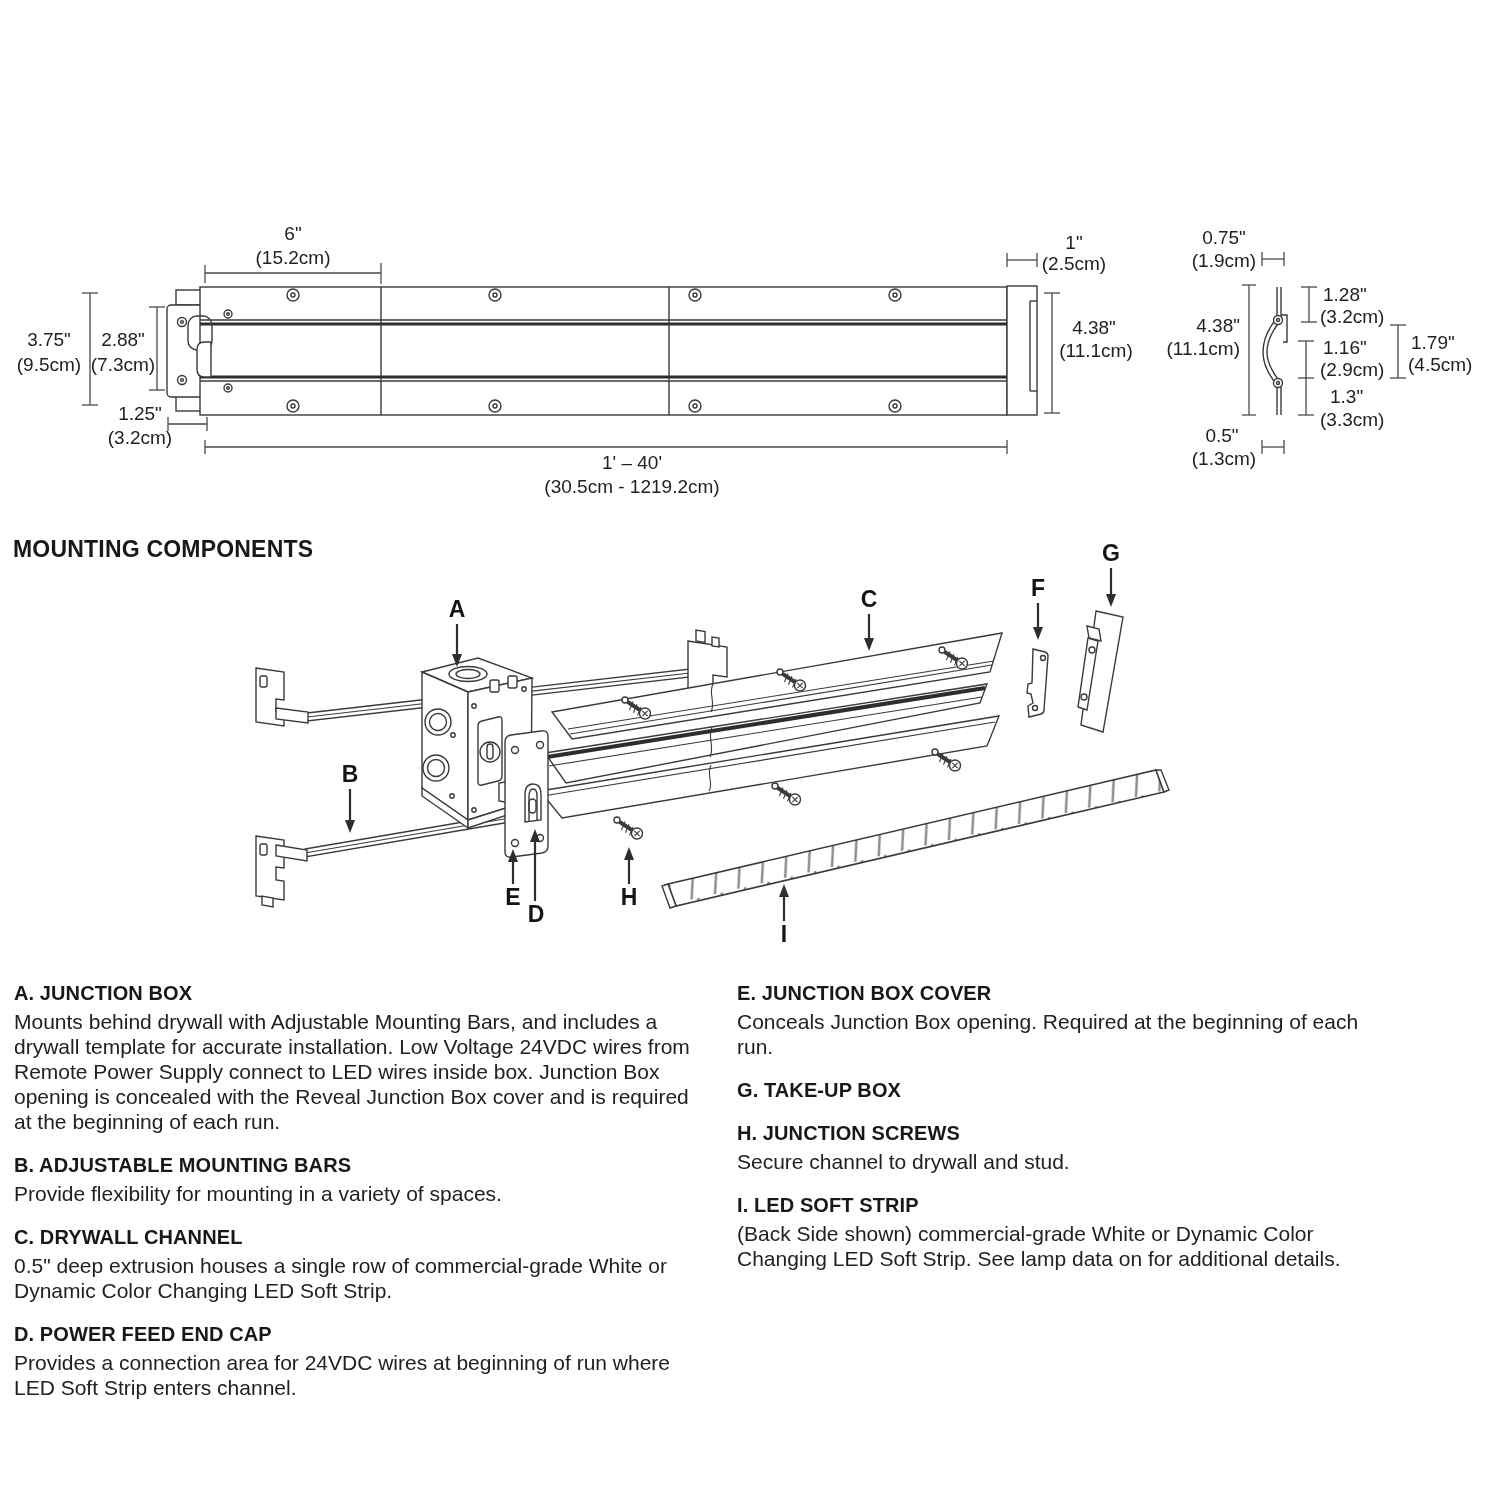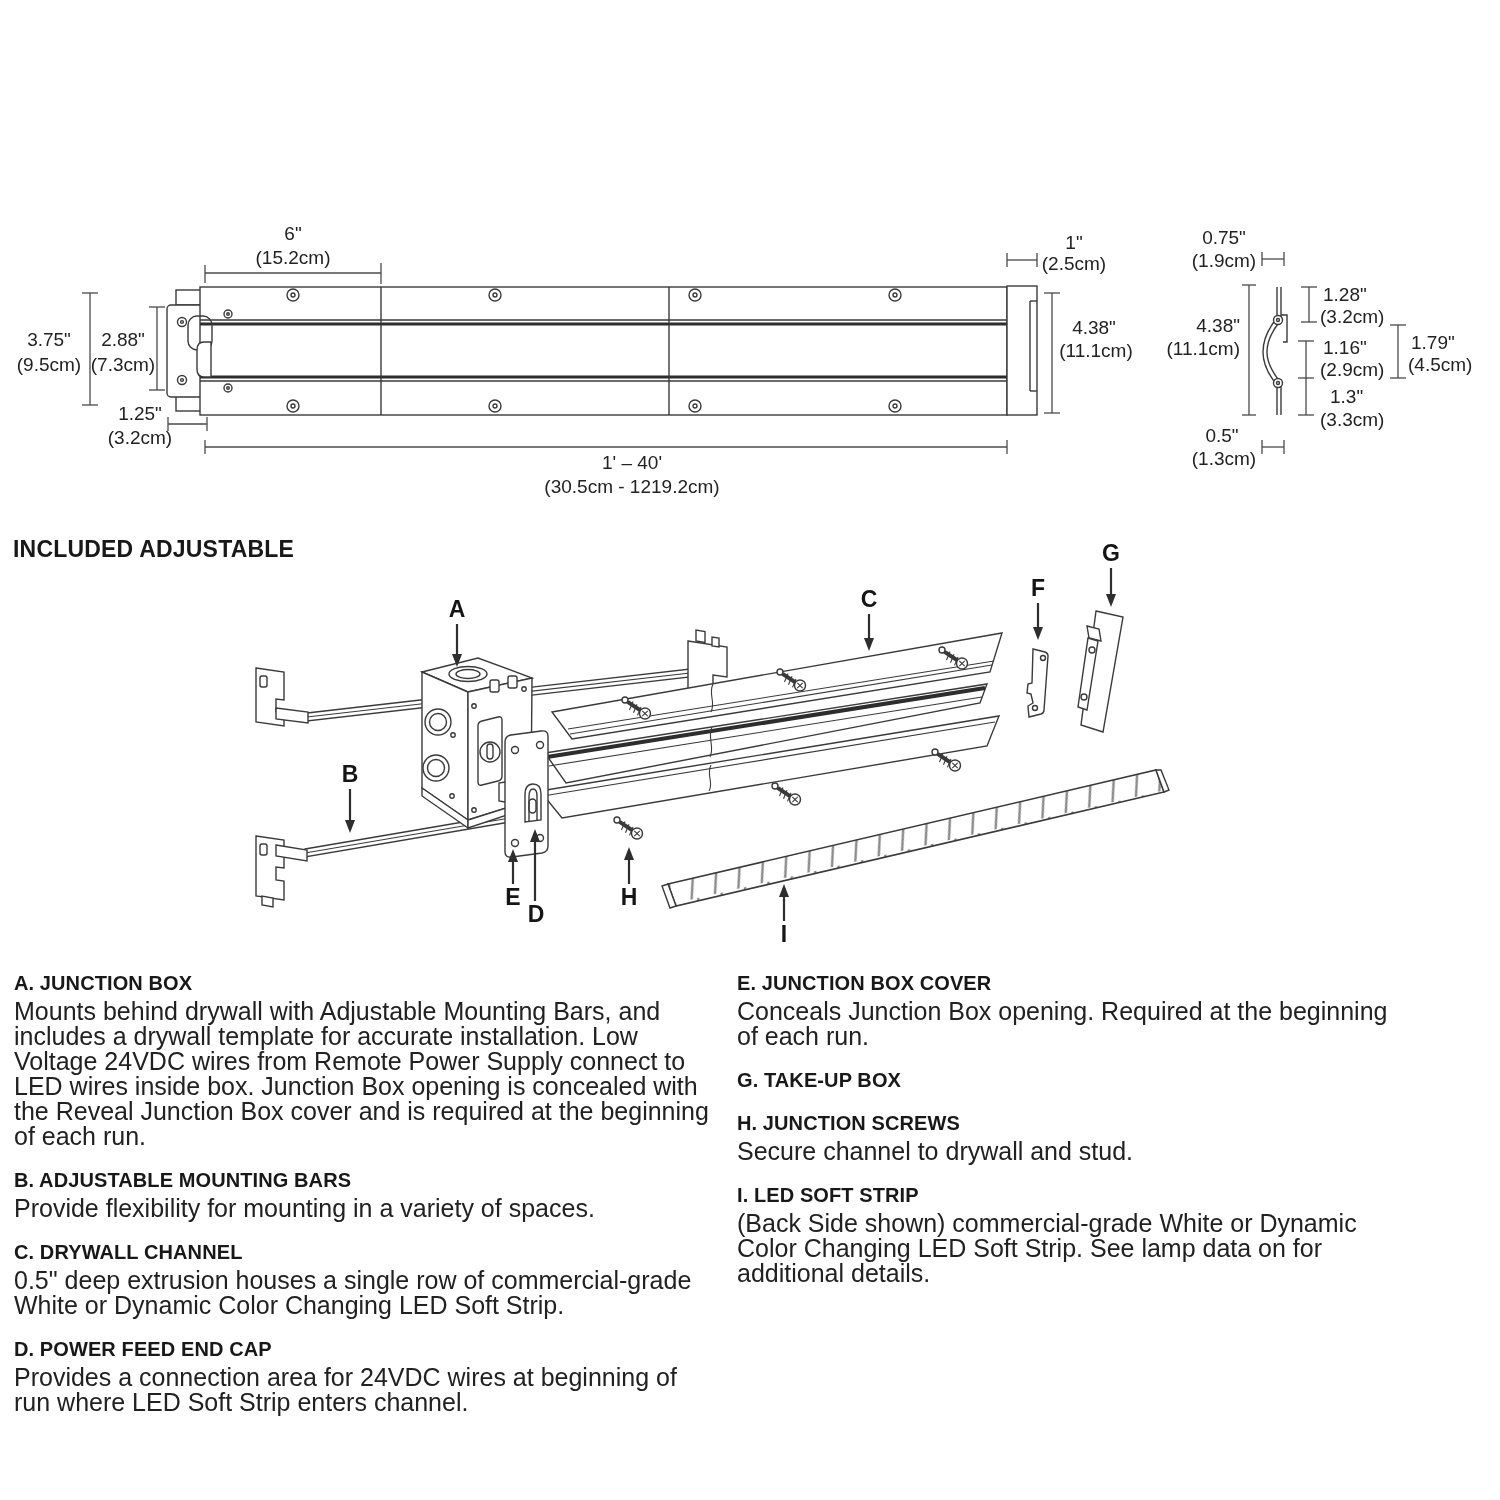--- a/index.html
+++ b/index.html
@@ -12,26 +12,26 @@
   .thk{fill:none;stroke:#2d2d2d;stroke-width:3;}
   .thk2{fill:none;stroke:#2d2d2d;stroke-width:4;}
   .dim{fill:#222;font-size:19px;}
   .dln{stroke:#4a4a4a;stroke-width:1.3;fill:none;}
   .lbl{fill:#151515;font-size:23px;font-weight:700;}
   .ar{stroke:#2e2e2e;stroke-width:2.2;fill:none;}
   .ah{fill:#2e2e2e;stroke:none;}
   .included{position:absolute;left:13px;top:536px;font-size:23px;font-weight:700;
             letter-spacing:.2px;color:#181818;}
   .cols{position:absolute;top:972px;left:0;width:1500px;}
-  .col{position:absolute;top:0;}
+  .col{position:absolute;top:10px;}
   .col-left{left:14px;width:698px;}
   .col-right{left:731px;width:655px;margin-left:6px;}
   .col section{margin:0 0 20px 0;}
   .col h3{margin:0 0 4px 0;font-size:20px;font-weight:700;color:#181818;letter-spacing:.1px;}
-  .col p{margin:0;font-size:25px;line-height:25px;color:#212121;}
+  .col p{margin:0;font-size:21px;line-height:25px;color:#212121;}
 </style>
 </head>
 <body>
 
 <svg width="1500" height="970" viewBox="0 0 1500 970">
   <defs>
     <pattern id="hatch" width="24" height="24" patternUnits="userSpaceOnUse" patternTransform="rotate(-13)">
       <line x1="15" y1="26" x2="23" y2="-2" stroke="#8a8a8a" stroke-width="2.4"></line>
     </pattern>
     <g id="screwp">
@@ -329,21 +329,21 @@
       <text class="lbl" x="629" y="905" text-anchor="middle">H</text>
       <line x1="629" y1="884" x2="629" y2="858" class="ar"></line>
         <polygon points="624,860 634,860 629,847" class="ah"></polygon>
       <text class="lbl" x="784" y="942" text-anchor="middle">I</text>
       <line x1="784" y1="921" x2="784" y2="895" class="ar"></line>
         <polygon points="779,897 789,897 784,884" class="ah"></polygon>
     </g>
   </g>
 </svg>
 
-<div class="included">INCLUDED ADJUSTABLE</div>
+<div class="included">MOUNTING COMPONENTS</div>
 
 <div class="cols">
   <div class="col col-left">
     <section>
       <h3>A. JUNCTION BOX</h3>
       <p>Mounts behind drywall with Adjustable Mounting Bars, and includes a drywall template for accurate installation. Low Voltage 24VDC wires from Remote Power Supply connect to LED wires inside box. Junction Box opening is concealed with the Reveal Junction Box cover and is required at the beginning of each run.</p>
     </section>
     <section>
       <h3>B. ADJUSTABLE MOUNTING BARS</h3>
       <p>Provide flexibility for mounting in a variety of spaces.</p>

